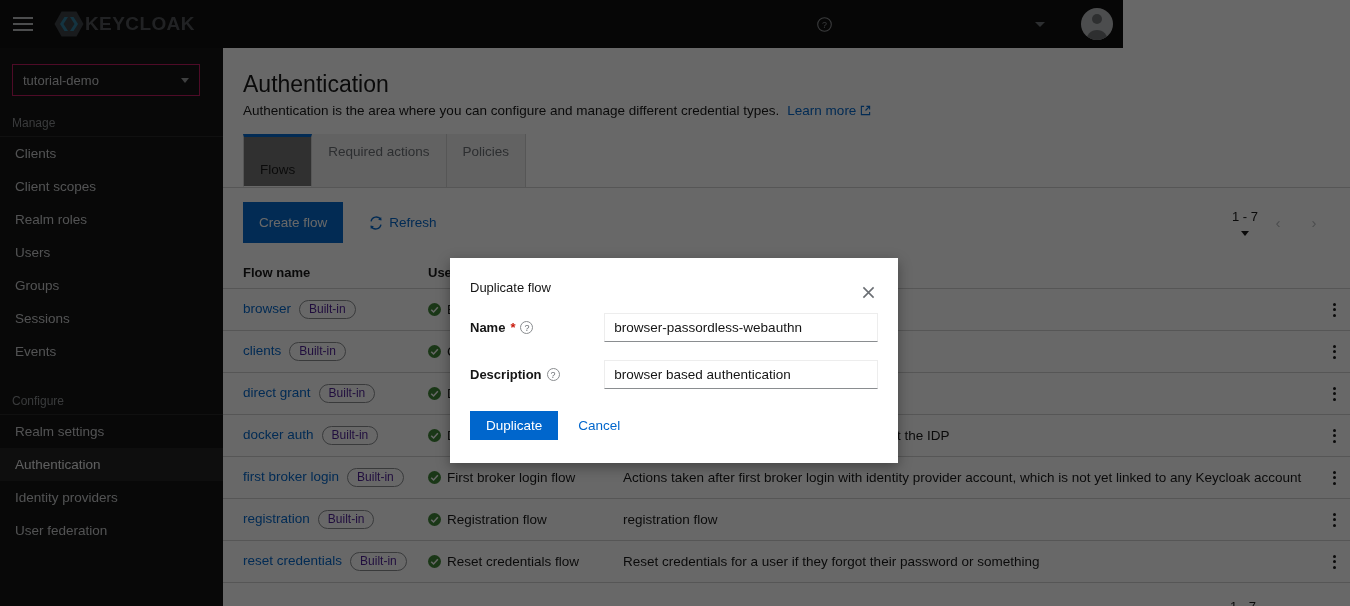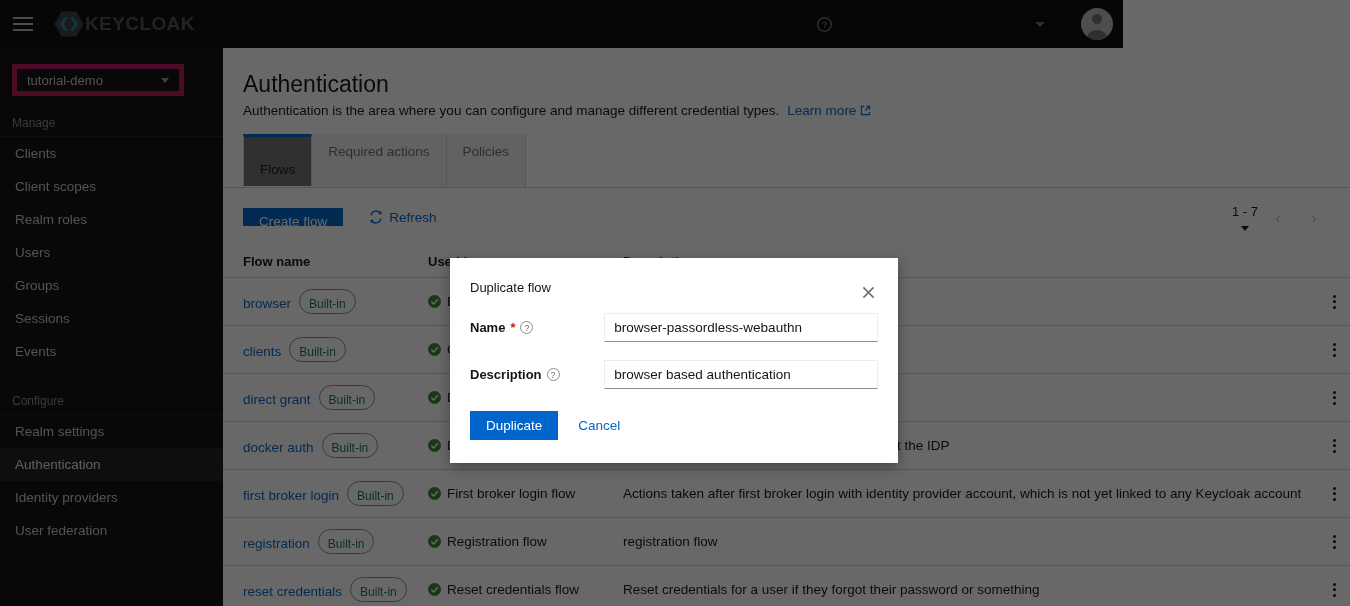--- a/index.html
+++ b/index.html
@@ -49,21 +49,21 @@
     border-radius: 50% 50% 0 0 / 70% 70% 0 0; background: #6e7174;
   }
 
   
   .sidebar {
     position: absolute; top: 48px; left: 0; width: 223px; height: 558px;
     background: #0f0f0f; z-index: 30; padding-top: 0;
   }
   .realm-select-wrap { padding: 16px 12px 12px 12px; }
   .realm-select {
-    width: 172px; height: 32px; border: 5px solid #be185d; background: #0f0f0f;
+    width: 188px; height: 32px; border: 1px solid #be185d; background: #0f0f0f;
     display: flex; align-items: center; padding: 0 10px; cursor: pointer;
   }
   .realm-select .label { font-size: 13px; color: #c7c9cb; }
   .realm-select .sel-caret {
     margin-left: auto; width: 0; height: 0;
     border-left: 4px solid transparent; border-right: 4px solid transparent;
     border-top: 5px solid #96989a;
   }
   .nav-section {
     font-size: 12px; color: #8a8d90; padding: 8px 16px 6px 12px;
@@ -107,21 +107,21 @@
     border: none; outline: none; font-size: 13px; width: 160px; color: #151515;
     font-family: "Liberation Sans", sans-serif; background: transparent;
   }
   .search-box input::placeholder { color: #8a8d90; }
   .search-btn {
     width: 36px; background: #f0f0f0; border: none; display: flex;
     align-items: center; justify-content: center; cursor: pointer; color: #151515;
   }
   .btn-primary {
     background: #06c; color: #fff; border: none; font-size: 13.5px;
-    padding: 6px 16px; cursor: pointer; height: 18px;
+    padding: 6px 16px; cursor: pointer; height: 41px;
     font-family: "Liberation Sans", sans-serif;
   }
   .refresh-link {
     color: #06c; font-size: 13.5px; display: flex; align-items: center; gap: 6px;
     cursor: pointer; margin-left: 16px;
   }
   .pagination {
     margin-left: auto; display: flex; align-items: center; gap: 4px; color: #151515; font-size: 13px;
   }
   .pg-count { display: flex; align-items: center; gap: 7px; cursor: pointer; flex-direction: column; }
@@ -141,21 +141,21 @@
     padding: 8px 16px 8px 20px; border-bottom: 1px solid #d2d2d2;
   }
   table.flows td {
     font-size: 13.5px; color: #151515; padding: 11px 16px 11px 20px;
     border-bottom: 1px solid #d2d2d2; vertical-align: middle;
     white-space: nowrap; overflow: hidden;
   }
   .flow-link { color: #06c; cursor: pointer; }
   .badge {
     display: inline-block; border: 1px solid #8a8d90; border-radius: 30px;
-    font-size: 12px; color: #15803d; padding: 7px 9px 2px 9px; margin-left: 8px;
+    font-size: 12px; color: #4c1d95; padding: 1px 9px 2px 9px; margin-left: 8px;
   }
   .usedby { display: flex; align-items: center; gap: 6px; }
   .check-icon { color: #3e8635; display: inline-flex; }
   .kebab {
     display: flex; flex-direction: column; align-items: center; gap: 2.5px;
     cursor: pointer; width: 20px;
   }
   .kebab i { display: block; width: 3px; height: 3px; border-radius: 50%; background: #151515; }
   .col-name { width: 185px; }
   .col-used { width: 195px; }

